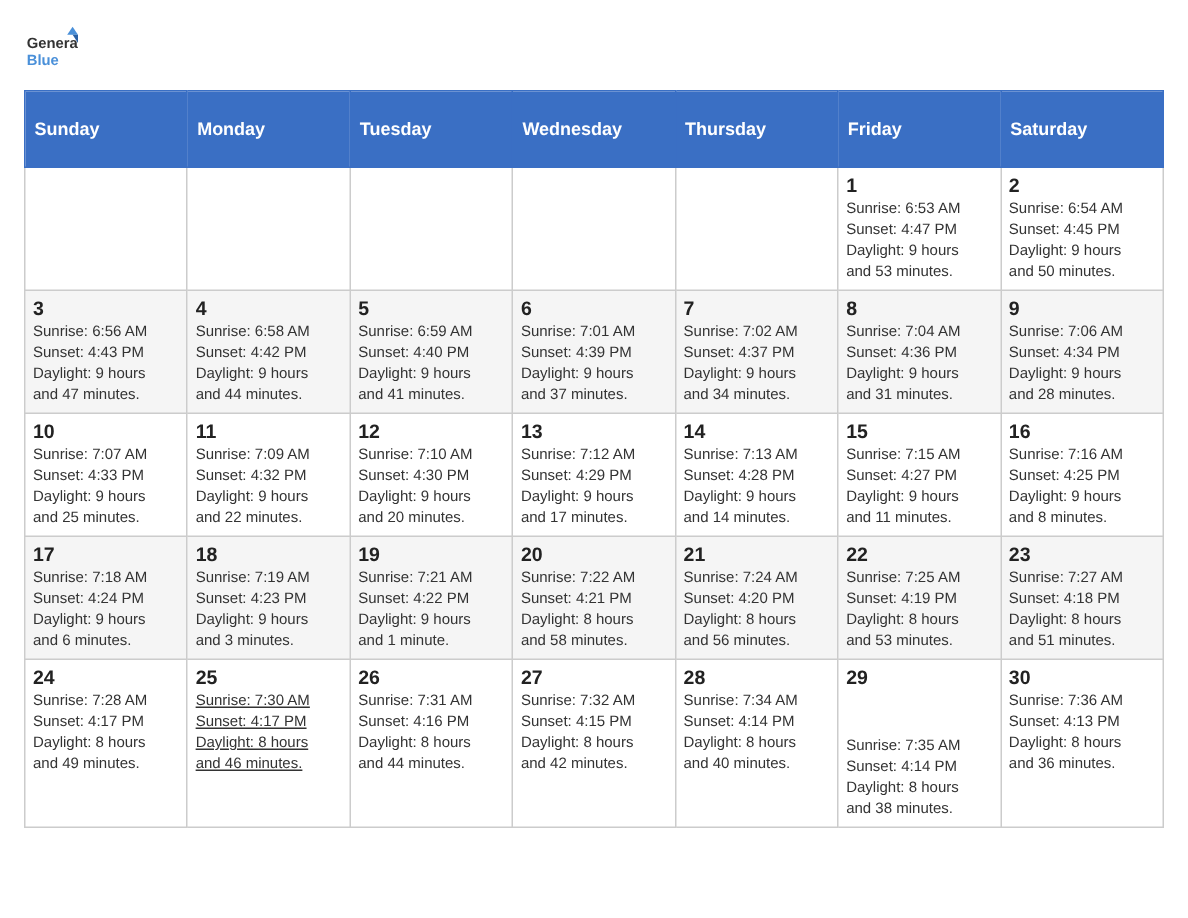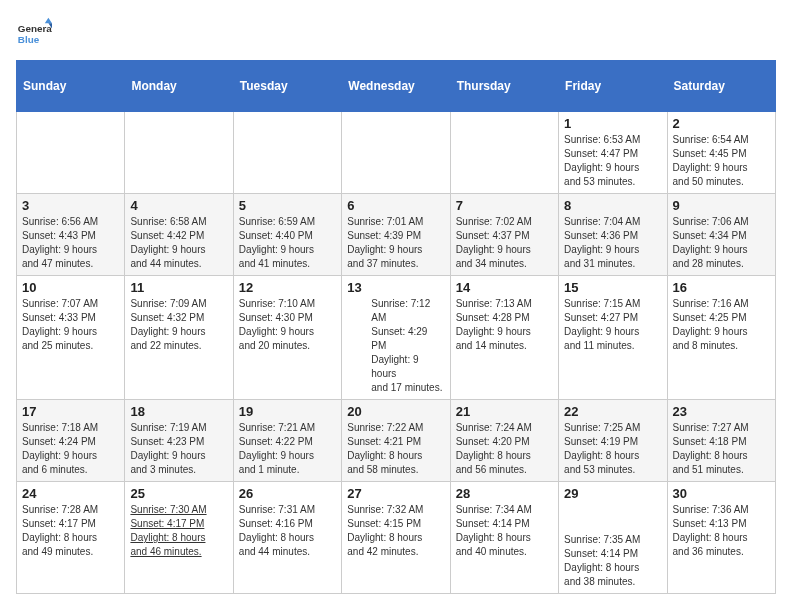--- a/index.html
+++ b/index.html
@@ -197,21 +197,21 @@
         </td>
         <td>
           <div class="day-num">12</div>
           <div class="day-info" style="white-space: pre-line;">Sunrise: 7:10 AM
 Sunset: 4:30 PM
 Daylight: 9 hours
 and 20 minutes.</div>
         </td>
         <td>
           <div class="day-num">13</div>
-          <div class="day-info" style="white-space: pre-line; margin-left: 24px;">Sunrise: 7:12 AM
+          <div class="day-info" style="white-space: pre-line;">Sunrise: 7:12 AM
 Sunset: 4:29 PM
 Daylight: 9 hours
 and 17 minutes.</div>
         </td>
         <td>
           <div class="day-num">14</div>
           <div class="day-info" style="white-space: pre-line;">Sunrise: 7:13 AM
 Sunset: 4:28 PM
 Daylight: 9 hours
 and 14 minutes.</div>

